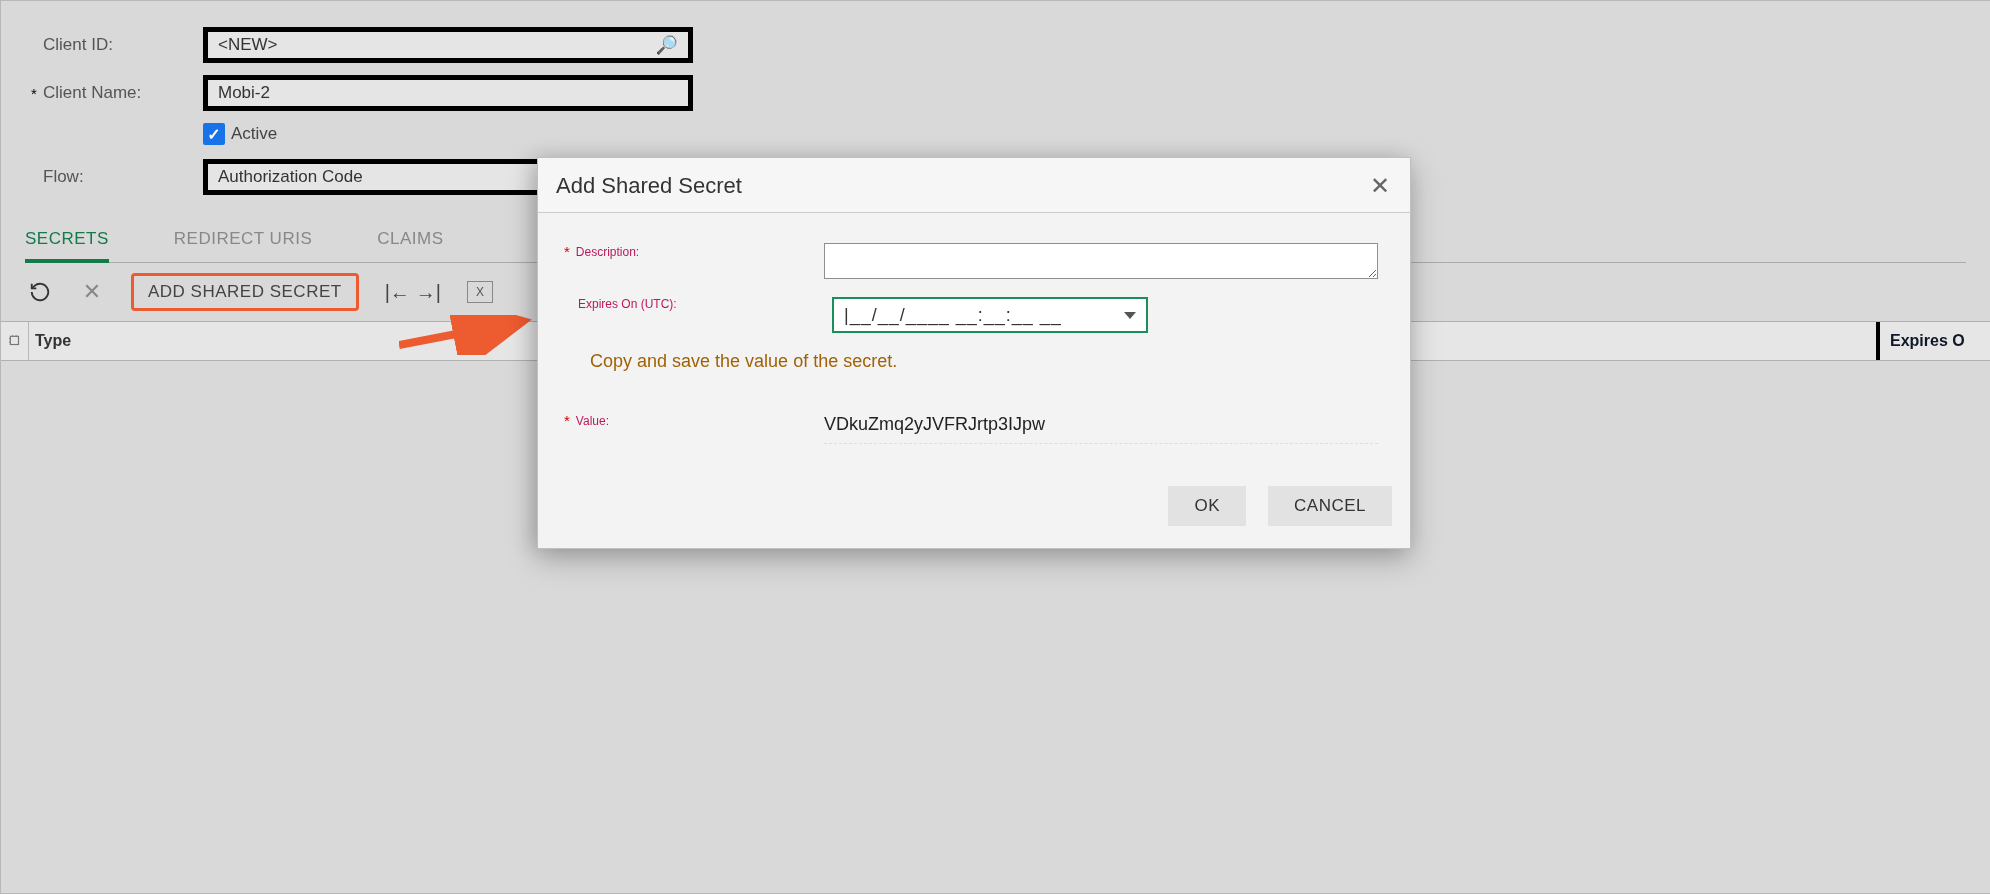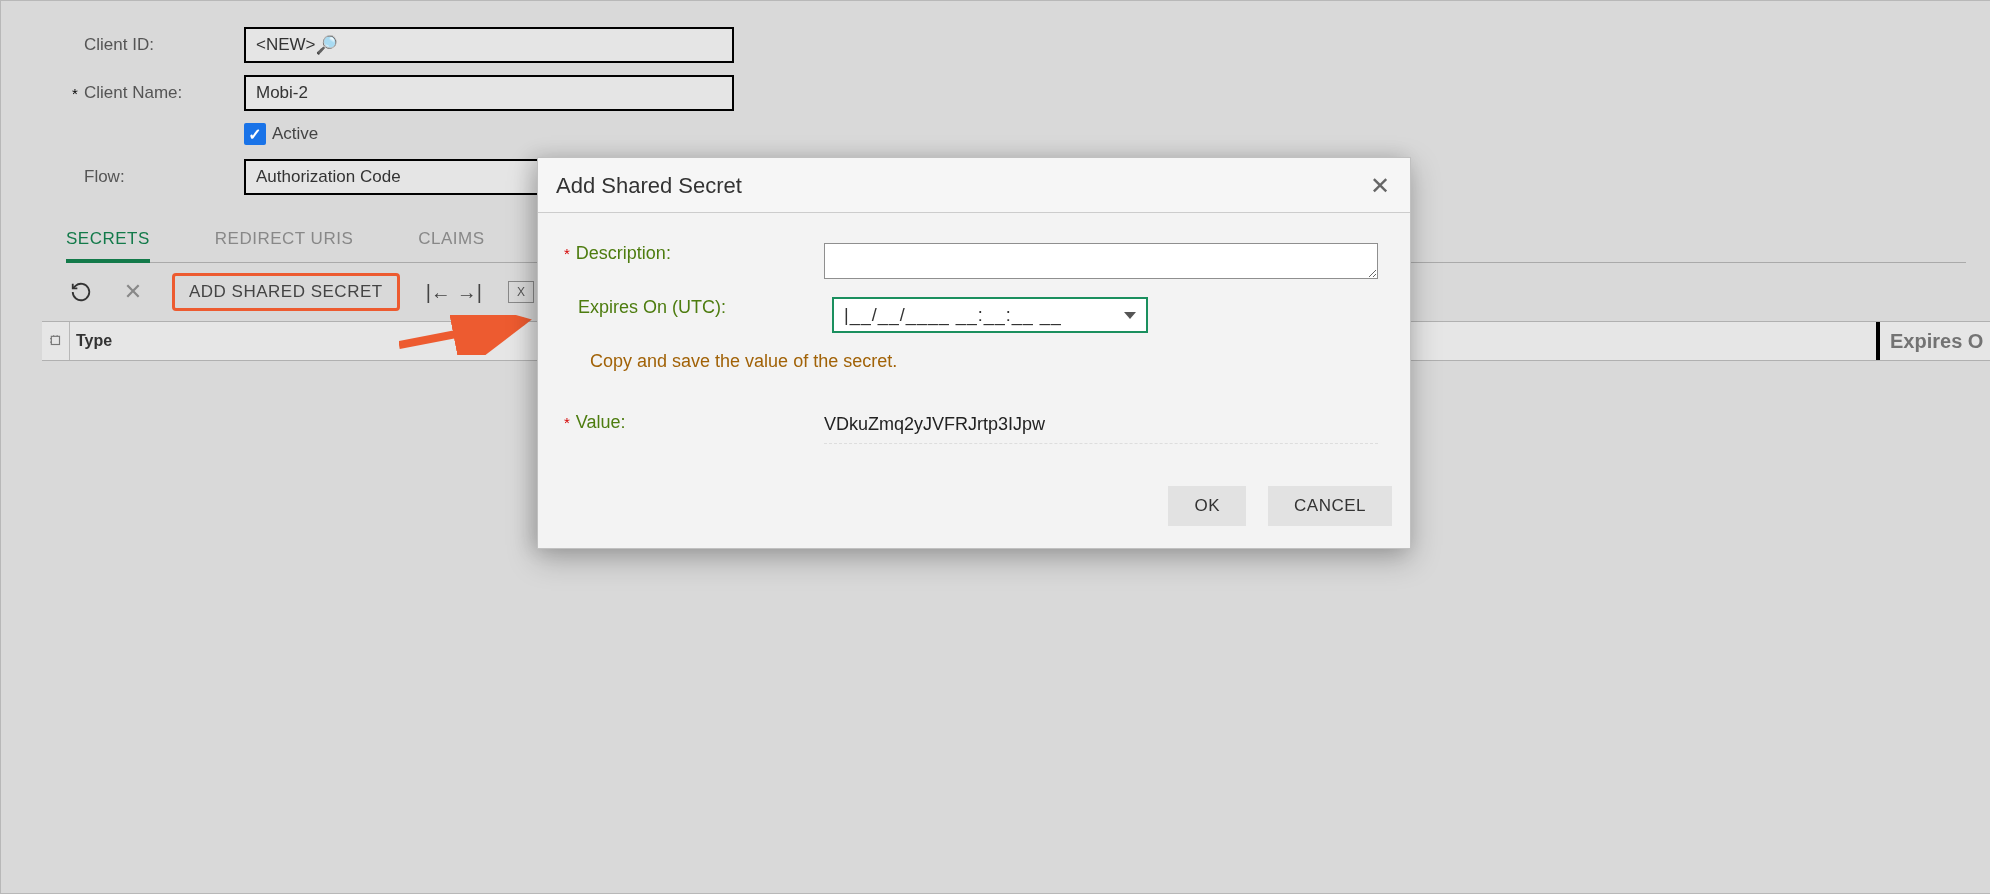--- a/index.html
+++ b/index.html
@@ -14,21 +14,20 @@
     overflow: hidden;
     position: relative;
   }
   .outer-border {
     border: 1px solid #b8b8b8;
     border-right: none;
     width: 100%;
     height: 100%;
     background: #d9d9d9;
     position: relative;
-    padding-left: 41px;
   }
   .form-area {
     padding: 24px 30px 0 30px;
   }
   .form-row {
     display: flex;
     align-items: center;
     margin-bottom: 8px;
     height: 40px;
   }
@@ -46,26 +45,27 @@
   }
   .label-with-req {
     display: flex;
     align-items: center;
     width: 172px;
   }
   .fld-input {
     width: 490px;
     height: 36px;
     background: #e5e5e5;
-    border: 2px solid #000000;
+    border: 5px solid #000000;
     padding: 0 10px;
     font-size: 17px;
     color: #333;
     display: flex;
     align-items: center;
+    justify-content: space-between;
   }
   .search-ico {
     font-size: 18px;
     color: #555;
     transform: scaleX(-1);
   }
   .checkbox-row {
     display: flex;
     align-items: center;
     margin-left: 172px;
@@ -159,22 +159,22 @@
     font-size:16px;
     border-right: 4px solid #000000;
     height:100%;
     display:flex;
     align-items:center;
   }
   .grid-col-exp {
     width: 110px;
     padding-left: 10px;
     font-weight: bold;
-    color:#737373;
-    font-size:20px;
+    color:#0f172a;
+    font-size:16px;
     height:100%;
     display:flex;
     align-items:center;
   }
 
   
   .modal {
     position: absolute;
     left: 536px;
     top: 156px;
@@ -212,22 +212,22 @@
     width: 260px;
     display: flex;
     align-items: center;
   }
   .red-star {
     color: #d40000;
     margin-right: 6px;
     font-size: 15px;
   }
   .m-label {
-    font-size: 18px;
-    color: #4d7c0f;
+    font-size: 12px;
+    color: #be185d;
   }
   .m-textarea {
     width: 554px;
     height: 36px;
     background: #fff;
     border: 1px solid #8f8f8f;
     resize: both;
     padding: 4px 6px;
     font-family: inherit;
     font-size: 15px;

